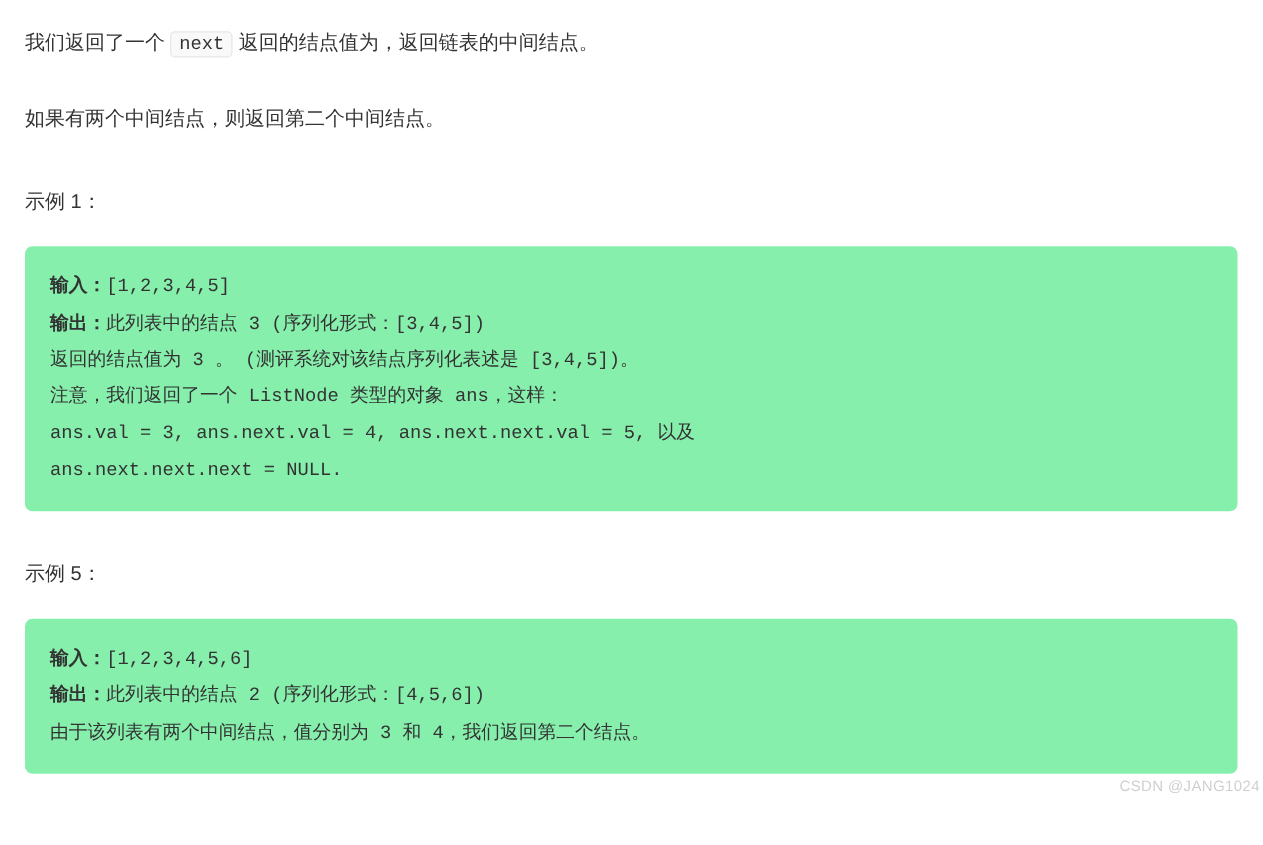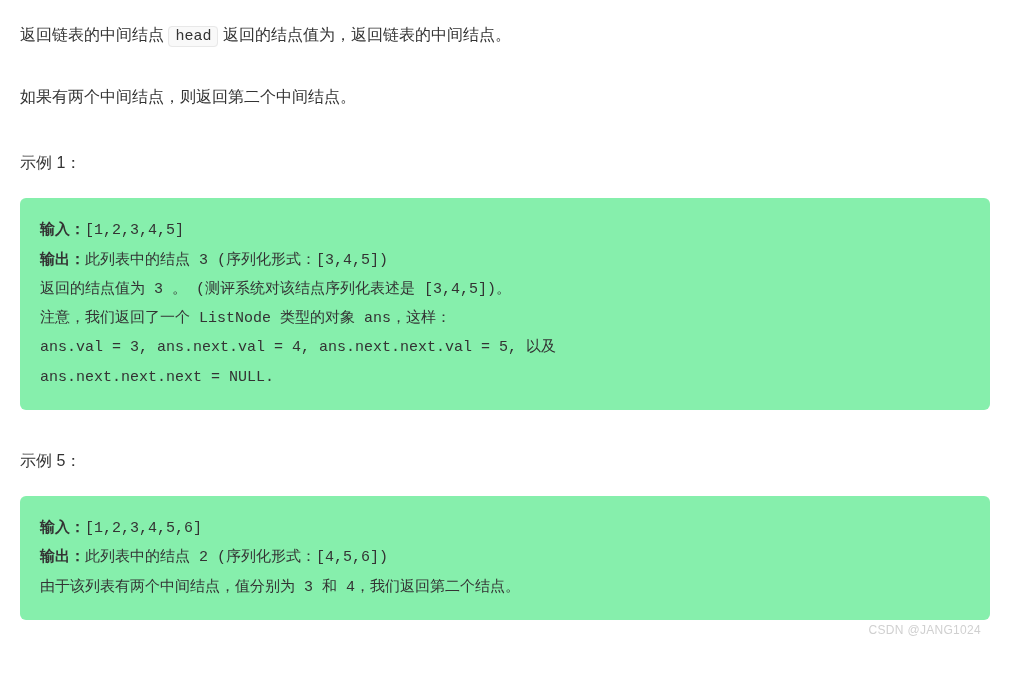--- a/index.html
+++ b/index.html
@@ -36,32 +36,32 @@
     padding: 18px 20px;
     font-family: "SFMono-Regular", Consolas, "Liberation Mono", Menlo, monospace;
     font-size: 15px;
     line-height: 1.95;
     color: #333;
     white-space: pre-wrap;
   }
   .code-block .label { font-weight: 700; }
   .watermark {
     position: absolute;
-    right: 29px;
+    right: 2px;
     bottom: 8px;
     font-size: 12px;
     color: #d0d0d0;
     letter-spacing: 0.3px;
   }
 </style>
 </head>
 <body>
 
 <p class="intro-line">
-  <span>返回链表的中间结点 </span><code class="inline-code">head</code><span> 返回的结点值为，返回链表的中间结点。</span>
+  <span>我们返回了一个 </span><code class="inline-code">next</code><span> 返回的结点值为，返回链表的中间结点。</span>
 </p>
 <p>如果有两个中间结点，则返回第二个中间结点。</p>
 
 <p class="example-heading">示例 1：</p>
 
 <div class="code-block"><span class="label">输入：</span><span>[1,2,3,4,5]</span>
 <span class="label">输出：</span><span>此列表中的结点 3 (序列化形式：[3,4,5])</span>
 <span>返回的结点值为 3 。 (测评系统对该结点序列化表述是 [3,4,5])。</span>
 <span>注意，我们返回了一个 ListNode 类型的对象 ans，这样：</span>
 <span>ans.val = 3, ans.next.val = 4, ans.next.next.val = 5, 以及</span>

